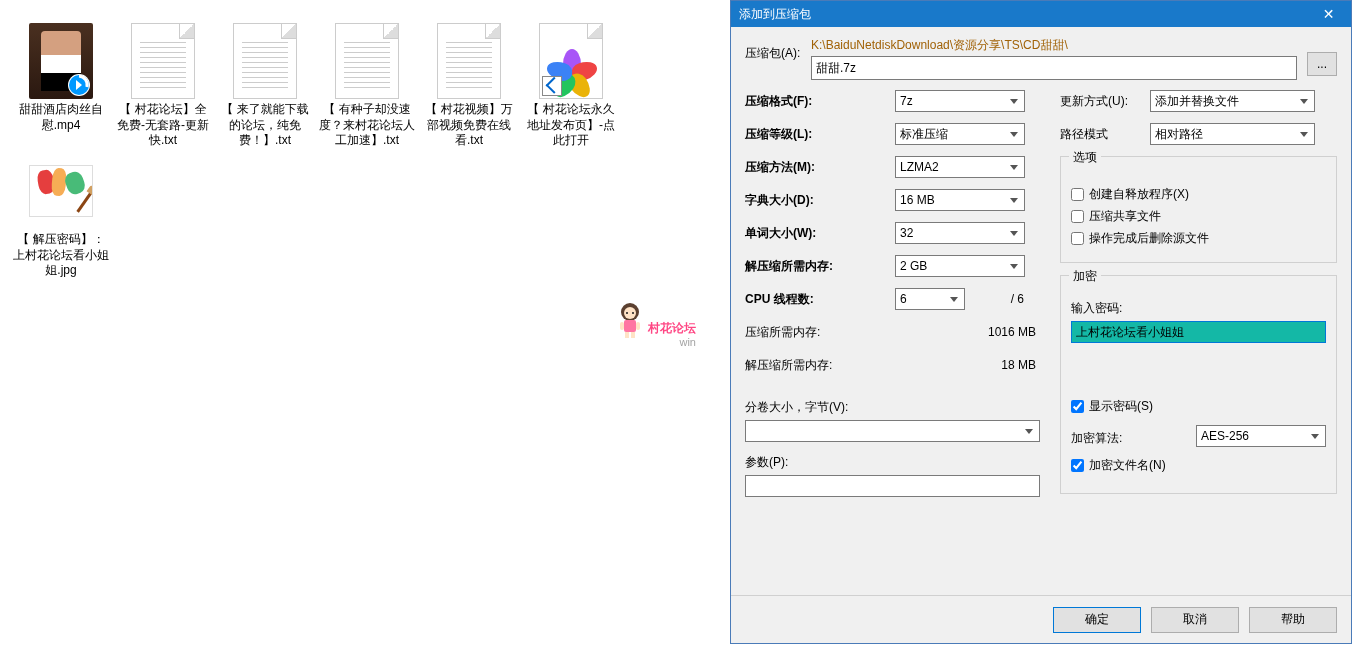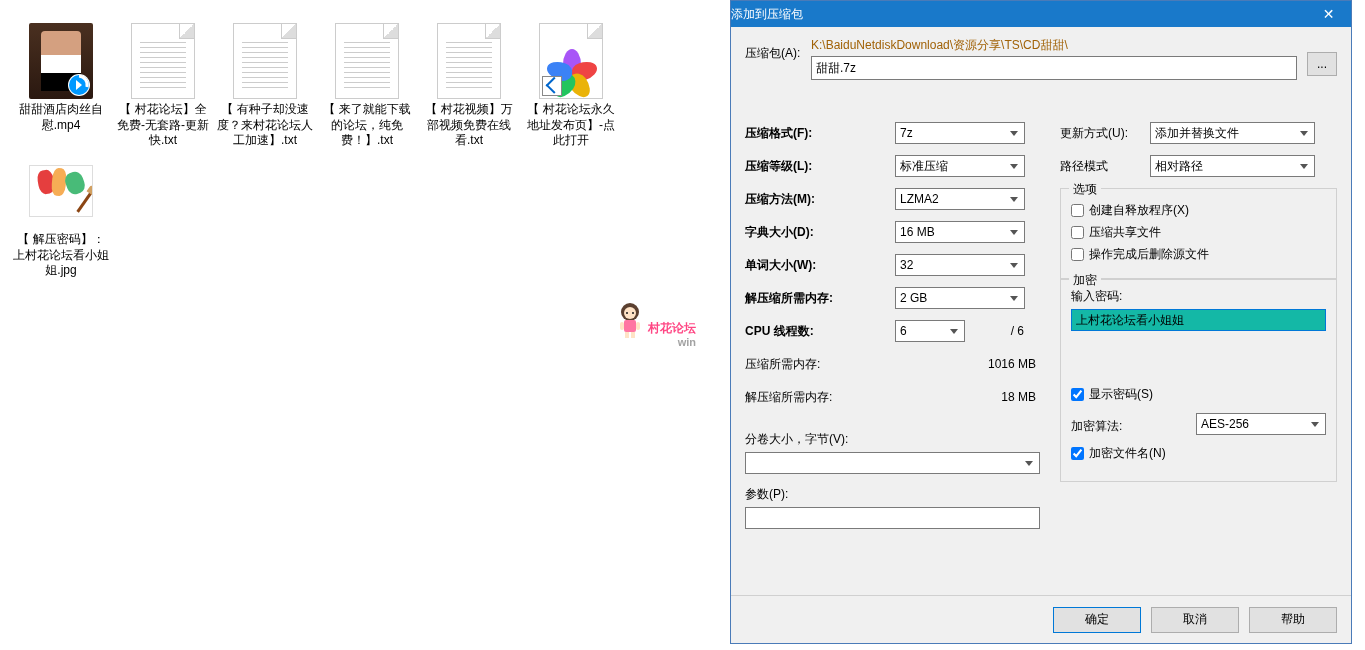--- a/index.html
+++ b/index.html
@@ -26,29 +26,29 @@
 .shortcut-badge::after { content: ""; display: block; width: 10px; height: 10px; border-left: 2px solid #0066cc; border-bottom: 2px solid #0066cc; transform: rotate(45deg) translate(1px, -2px); }
 
 .jpg-icon { width: 64px; height: 52px; background: #fff; border: 1px solid #ddd; position: relative; overflow: hidden; }
 .paint-stroke { position: absolute; }
 .paint-brush { position: absolute; bottom: 2px; right: 6px; width: 3px; height: 24px; background: #8b4513; transform: rotate(35deg); }
 .paint-brush::after { content: ""; position: absolute; top: -6px; left: -3px; width: 9px; height: 8px; background: #d2a060; border-radius: 40% 40% 0 0; }
 
 .watermark { position: absolute; top: 300px; left: 615px; display: flex; align-items: flex-end; gap: 3px; opacity: 0.9; }
 .watermark-avatar { width: 30px; height: 38px; }
 .watermark-text { font-size: 22px; font-weight: bold; color: #ff3377; position: relative; }
-.watermark-sub { position: absolute; bottom: -10px; right: 0; font-size: 11px; color: #999; font-weight: bold; }
+.watermark-sub { position: absolute; bottom: -10px; right: 0; font-size: 11px; color: #999; font-weight: normal; }
 
 .dialog { position: absolute; top: 0; left: 730px; width: 622px; height: 644px; background: #f0f0f0; border: 1px solid #4a7bb8; display: flex; flex-direction: column; }
-.titlebar { height: 26px; background: #1979ca; color: #fff; display: flex; align-items: center; font-size: 12px; }
+.titlebar { height: 26px; background: #1979ca; color: #fff; display: flex; align-items: center; padding-left: 8px; font-size: 12px; }
 .titlebar-title { flex: 1; }
 .close-btn { width: 45px; height: 26px; display: flex; align-items: center; justify-content: center; cursor: pointer; }
 .close-x { font-size: 14px; color: #fff; }
 
-.dialog-body { flex: 1; padding: 10px 14px; display: flex; flex-direction: column; gap: 32px; }
+.dialog-body { flex: 1; padding: 10px 14px; display: flex; flex-direction: column; }
 .top-row { display: flex; align-items: flex-start; margin-bottom: 10px; gap: 10px; }
 .top-label { width: 56px; padding-top: 8px; }
 .top-input-wrap { flex: 1; }
 .path-text { font-size: 12px; color: #a16207; margin-bottom: 2px; }
 .archive-input { width: 100%; height: 24px; border: 1px solid #7a7a7a; padding: 0 4px; background: #fff; }
 .browse-btn { width: 30px; height: 24px; border: 1px solid #adadad; background: #e1e1e1; cursor: pointer; margin-top: 15px; }
 
 .cols { flex: 1; display: flex; gap: 20px; }
 .col-left { width: 295px; }
 .col-right { flex: 1; }
@@ -58,21 +58,21 @@
 .form-label-wide { width: 190px; }
 .combo { flex: 1; max-width: 130px; height: 22px; border: 1px solid #7a7a7a; background: #fff; display: flex; align-items: center; padding: 0 4px; cursor: pointer; position: relative; }
 .combo-wide { max-width: 165px; }
 .combo::after { content: ""; position: absolute; right: 6px; top: 8px; border-left: 4px solid transparent; border-right: 4px solid transparent; border-top: 5px solid #555; }
 .combo-text { flex: 1; }
 .suffix { width: 32px; text-align: right; margin-left: 4px; }
 .mem-val { flex: 1; text-align: right; padding-right: 4px; }
 
 .spacer { height: 12px; }
 
-.fieldset { border: 1px solid #d0d0d0; padding: 8px 10px 10px; position: relative; }
+.fieldset { border: 1px solid #d0d0d0; padding: 24px 10px 10px; margin-bottom: 12px; position: relative; }
 .legend { position: absolute; top: -8px; left: 8px; background: #f0f0f0; padding: 0 4px; font-size: 12px; }
 .check-row { display: flex; align-items: center; margin: 5px 0; gap: 5px; }
 .check-row input { width: 13px; height: 13px; }
 
 .pwd-label { margin-bottom: 4px; }
 .pwd-input { width: 100%; height: 22px; border: 1.5px solid #0078d7; padding: 0 4px; background: #14b8a6; }
 .enc-row { display: flex; align-items: flex-end; margin: 10px 0; }
 .enc-label { flex: 1; }
 .enc-combo { width: 106px; }
 
@@ -131,40 +131,40 @@
             <div></div>
             <div></div>
             <div></div>
             <div></div>
             <div></div>
             <div></div>
             <div></div>
           </div>
         </div>
       </div>
+      <div class="file-name">【 来了就能下载的论坛，纯免费！】.txt</div>
+    </div>
+    <div class="file-item">
+      <div class="file-icon">
+        <div class="txt-icon">
+          <div class="txt-lines">
+            <div></div>
+            <div></div>
+            <div></div>
+            <div></div>
+            <div></div>
+            <div></div>
+            <div></div>
+            <div></div>
+            <div></div>
+            <div></div>
+          </div>
+        </div>
+      </div>
       <div class="file-name">【 有种子却没速度？来村花论坛人工加速】.txt</div>
-    </div>
-    <div class="file-item">
-      <div class="file-icon">
-        <div class="txt-icon">
-          <div class="txt-lines">
-            <div></div>
-            <div></div>
-            <div></div>
-            <div></div>
-            <div></div>
-            <div></div>
-            <div></div>
-            <div></div>
-            <div></div>
-            <div></div>
-          </div>
-        </div>
-      </div>
-      <div class="file-name">【 来了就能下载的论坛，纯免费！】.txt</div>
     </div>
     <div class="file-item">
       <div class="file-icon">
         <div class="txt-icon">
           <div class="txt-lines">
             <div></div>
             <div></div>
             <div></div>
             <div></div>
             <div></div>

